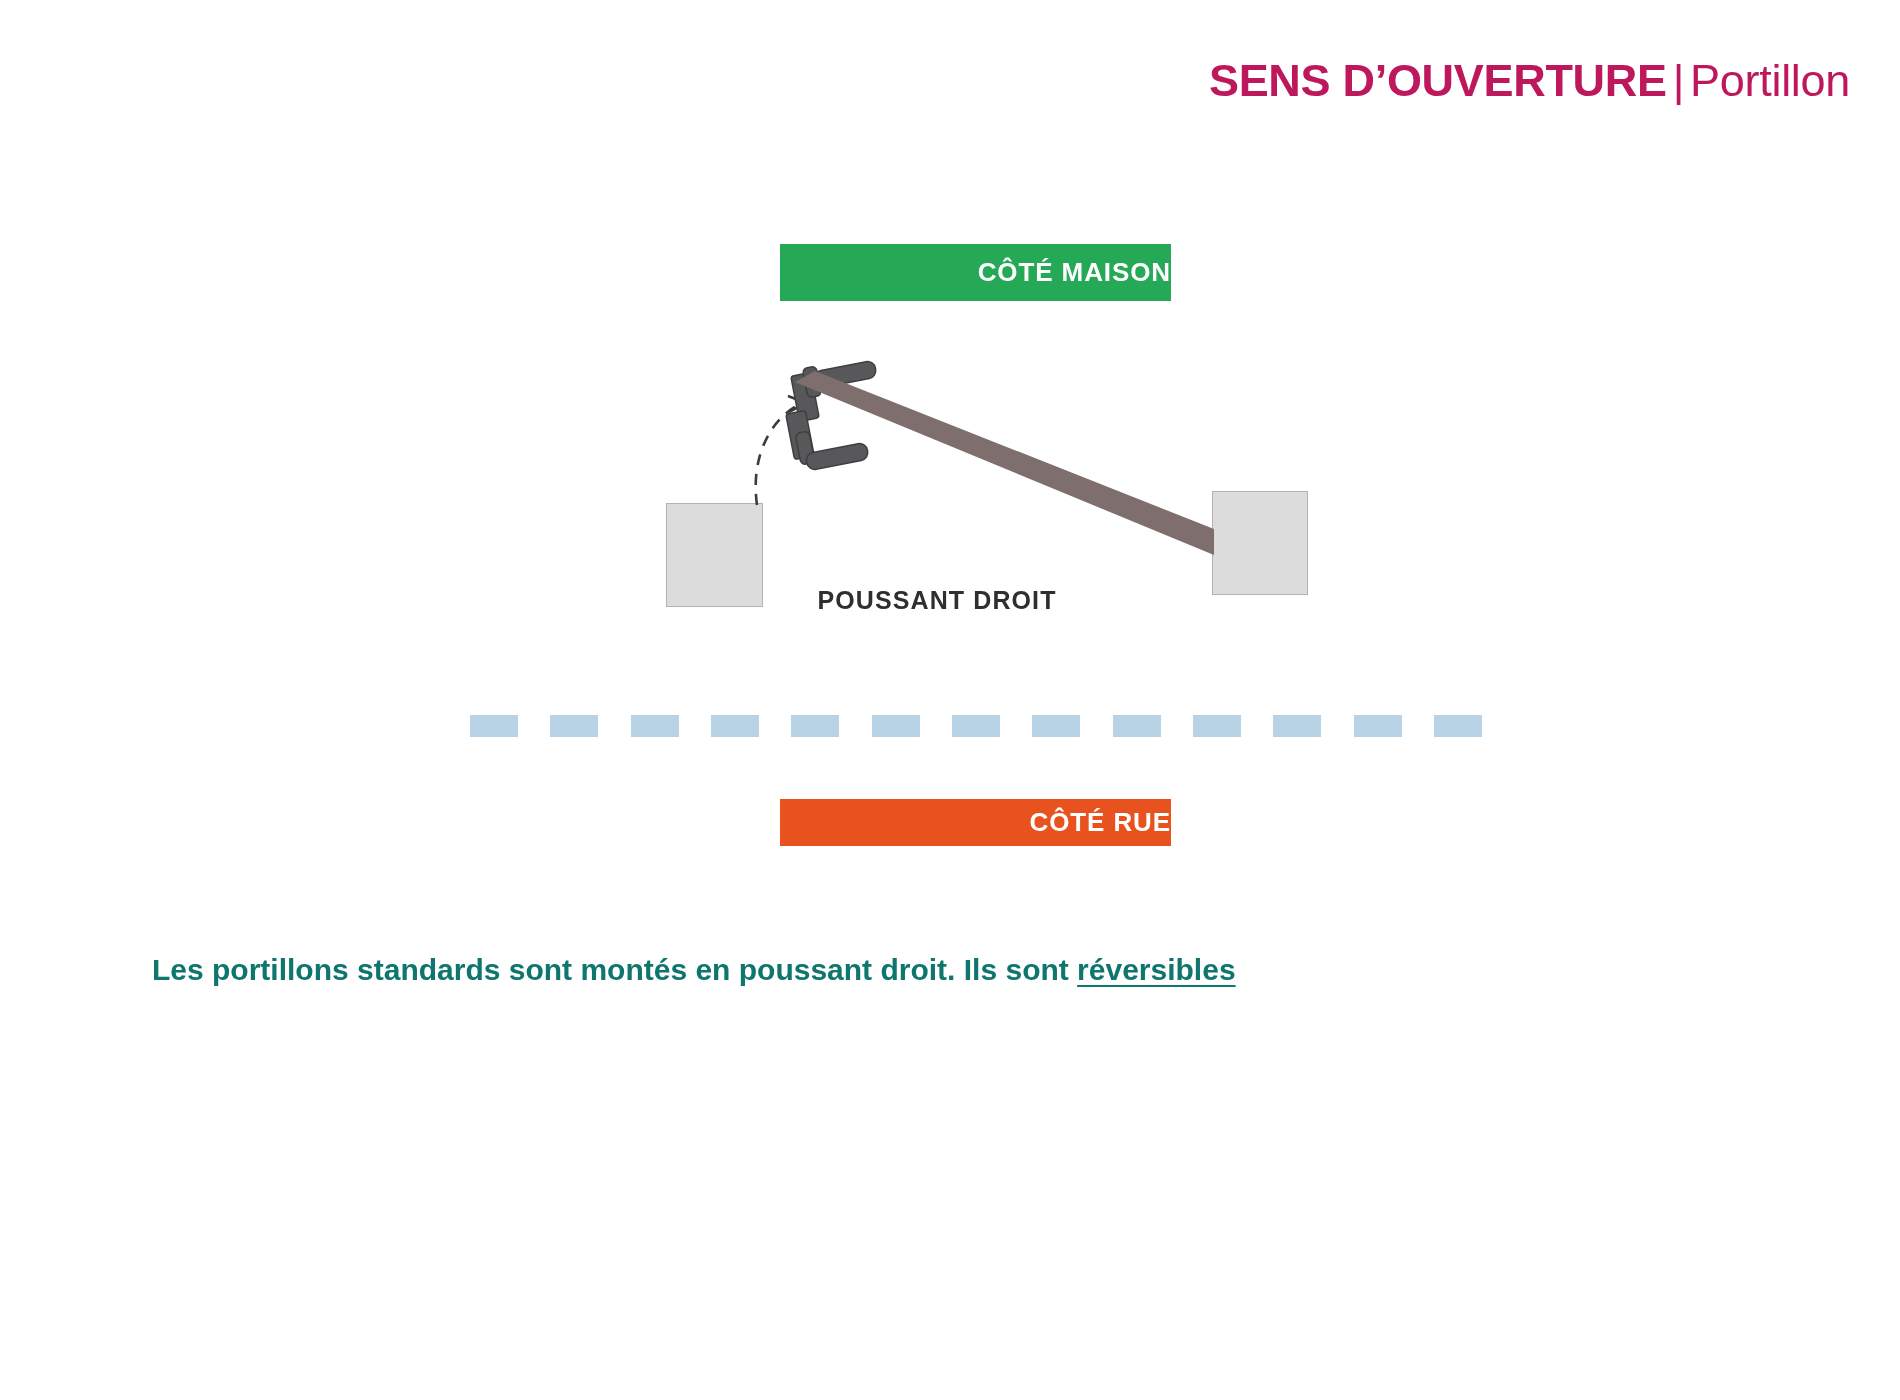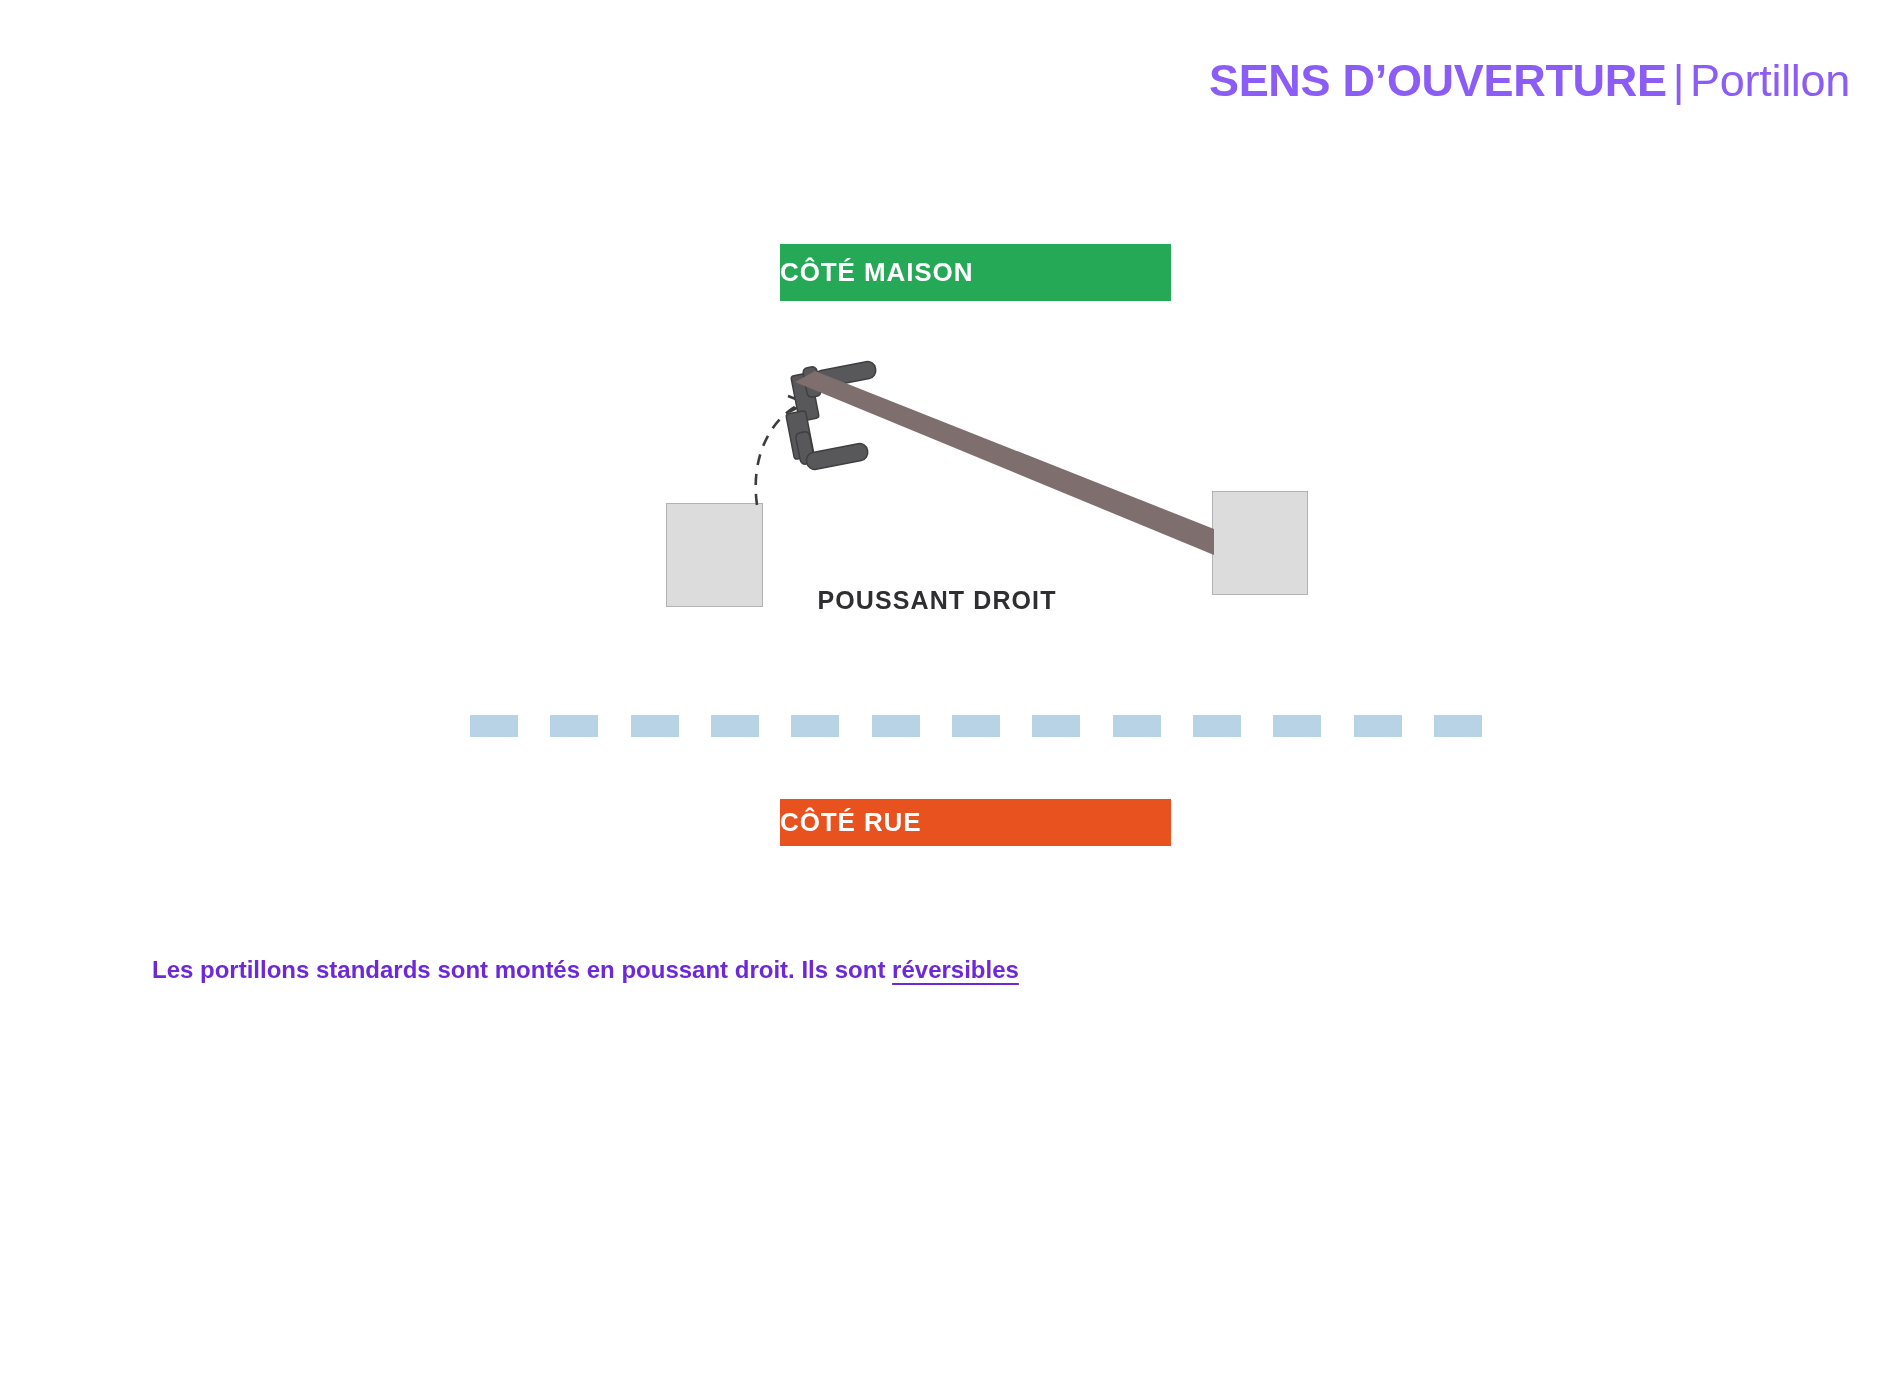--- a/index.html
+++ b/index.html
@@ -15,21 +15,21 @@
     overflow: hidden;
   }
 
   
   #page-title {
     position: absolute;
     top: 52px;
     right: 50px;
     font-size: 45px;
     line-height: 58px;
-    color: #8b5cf6;
+    color: #be185d;
     white-space: nowrap;
     letter-spacing: -0.3px;
   }
   #page-title .t-strong {
     font-weight: 700;
     font-stretch: condensed;
   }
   #page-title .t-sep {
     font-weight: 400;
     padding: 0 6px;
@@ -44,21 +44,21 @@
     left: 0;
     top: 0;
     width: 1900px;
     height: 900px;
   }
 
   .banner {
     position: absolute;
     display: flex;
     align-items: center;
-    justify-content: flex-start;
+    justify-content: flex-end;
     color: #ffffff;
     font-weight: 700;
     font-size: 26px;
     letter-spacing: 0.9px;
   }
   #banner-maison {
     left: 780px;
     top: 244px;
     width: 391px;
     height: 57px;
@@ -121,22 +121,22 @@
     background: #b9d3e6;
     flex: 0 0 auto;
   }
 
   
   #caption {
     position: absolute;
     left: 152px;
     top: 948px;
     width: 1650px;
-    color: #6d28d9;
-    font-size: 24px;
+    color: #0f766e;
+    font-size: 30px;
     line-height: 44px;
   }
   #caption .line-1 { font-weight: 700; }
   #caption .line-2 { font-weight: 400; }
   #caption .underlined {
     text-decoration: underline;
     text-underline-offset: 5px;
     text-decoration-thickness: 2px;
   }
 </style>

